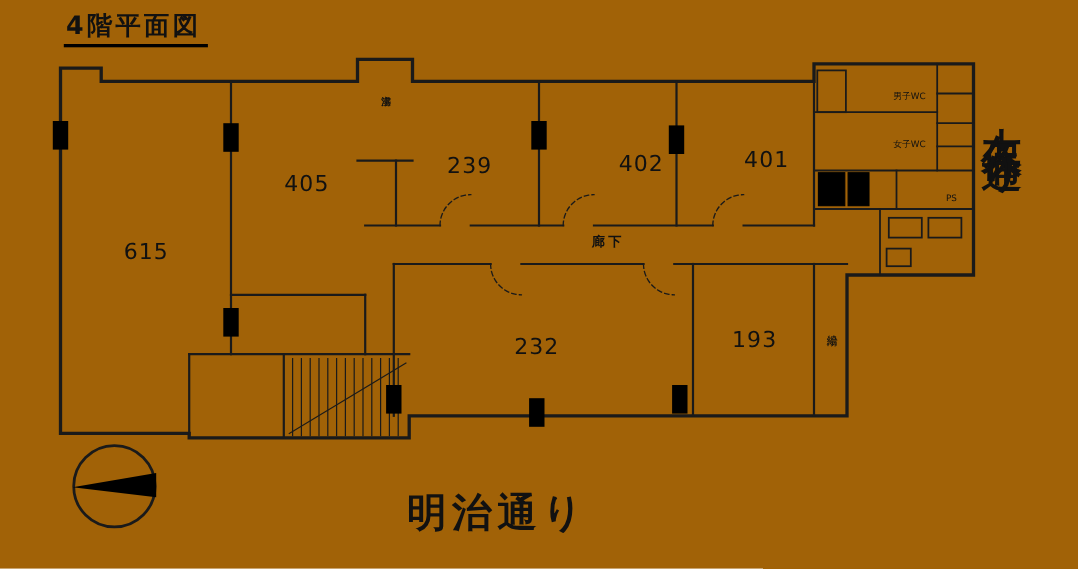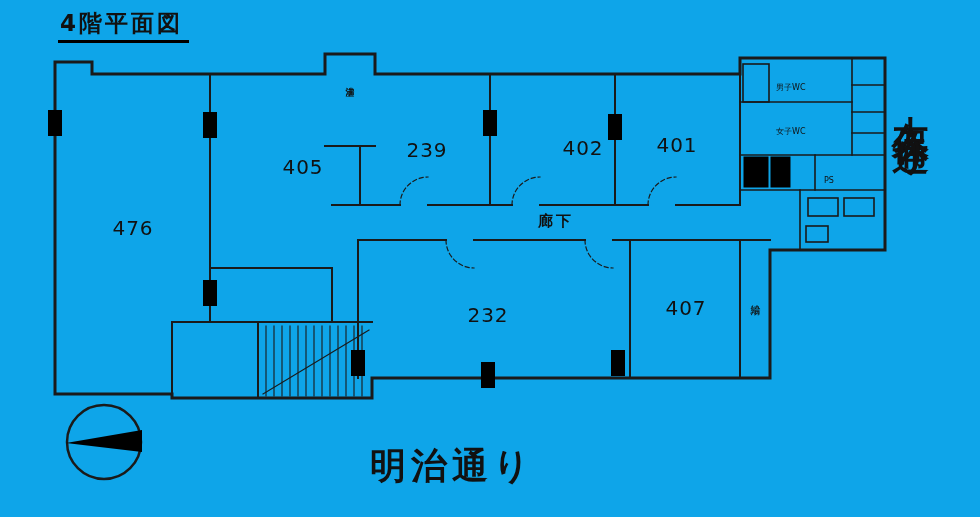--- a/index.html
+++ b/index.html
@@ -1,24 +1,24 @@
 <!DOCTYPE html>
 <html><head>
 <meta charset="utf-8">
 <style>
   html,body{margin:0;padding:0;background:#fff;}
-  .stage{position:relative;width:980px;height:517px;background:#0ea5e9;
+  .stage{position:relative;width:980px;height:517px;background:#a16207;
          font-family:"DejaVu Sans",sans-serif;overflow:hidden;color:#111;}
   .abs{position:absolute;}
   .title{left:58px;top:8px;font-size:23px;font-weight:bold;letter-spacing:3px;
          border-bottom:3px solid #000;padding:0 6px 1px 2px;}
   .room-label{width:70px;text-align:center;font-size:20px;letter-spacing:1px;}
-  .corridor-label{font-size:15px;letter-spacing:3px;font-weight:bold;}
+  .corridor-label{font-size:12px;letter-spacing:3px;font-weight:bold;}
   .vtext{writing-mode:vertical-rl;text-orientation:upright;}
-  .tiny{font-size:8px;letter-spacing:0;}
+  .tiny{font-size:8px;letter-spacing:0;margin-left:36px;}
   .small9{font-size:9px;}
   .small10{font-size:10px;letter-spacing:1px;}
   .street-bottom{font-size:36px;font-weight:bold;letter-spacing:5px;text-align:center;}
   .street-right{writing-mode:vertical-rl;text-orientation:upright;
                 font-size:37px;font-weight:bold;letter-spacing:7px;line-height:1;}
   svg{position:absolute;left:0;top:0;}
 </style>
 </head>
 <body>
 
@@ -104,27 +104,27 @@
 
       <g>
         <circle cx="104" cy="442" r="37" stroke-width="2.5"></circle>
         <polygon points="66,443 142,430 142,452" fill="#000" stroke="none"></polygon>
       </g>
     </g>
   </svg>
 
   <div class="abs title">4階平面図</div>
 
-  <div class="abs room-label" style="left:98px;top:216px">476</div>
-  <div class="abs room-label" style="left:268px;top:155px">405</div>
+  <div class="abs room-label" style="left:98px;top:216px">615</div>
+  <div class="abs room-label" style="left:244px;top:155px">405</div>
   <div class="abs room-label" style="left:392px;top:138px">239</div>
   <div class="abs room-label" style="left:548px;top:136px">402</div>
-  <div class="abs room-label" style="left:642px;top:133px">401</div>
+  <div class="abs room-label" style="left:662px;top:133px">401</div>
   <div class="abs room-label" style="left:453px;top:303px">232</div>
-  <div class="abs room-label" style="left:651px;top:296px">407</div>
+  <div class="abs room-label" style="left:651px;top:296px">193</div>
 
   <div class="abs corridor-label" style="left:538px;top:212px">廊下</div>
 
   <div class="abs vtext small9" style="left:343px;top:80px">湯沸室</div>
   <div class="abs vtext small10" style="left:748px;top:296px">給湯</div>
   <div class="abs tiny" style="left:776px;top:82px">男子WC</div>
   <div class="abs tiny" style="left:776px;top:126px">女子WC</div>
   <div class="abs tiny" style="left:824px;top:176px">PS</div>
 
   <div class="abs street-right" style="left:892px;top:86px">大久保通り</div>

